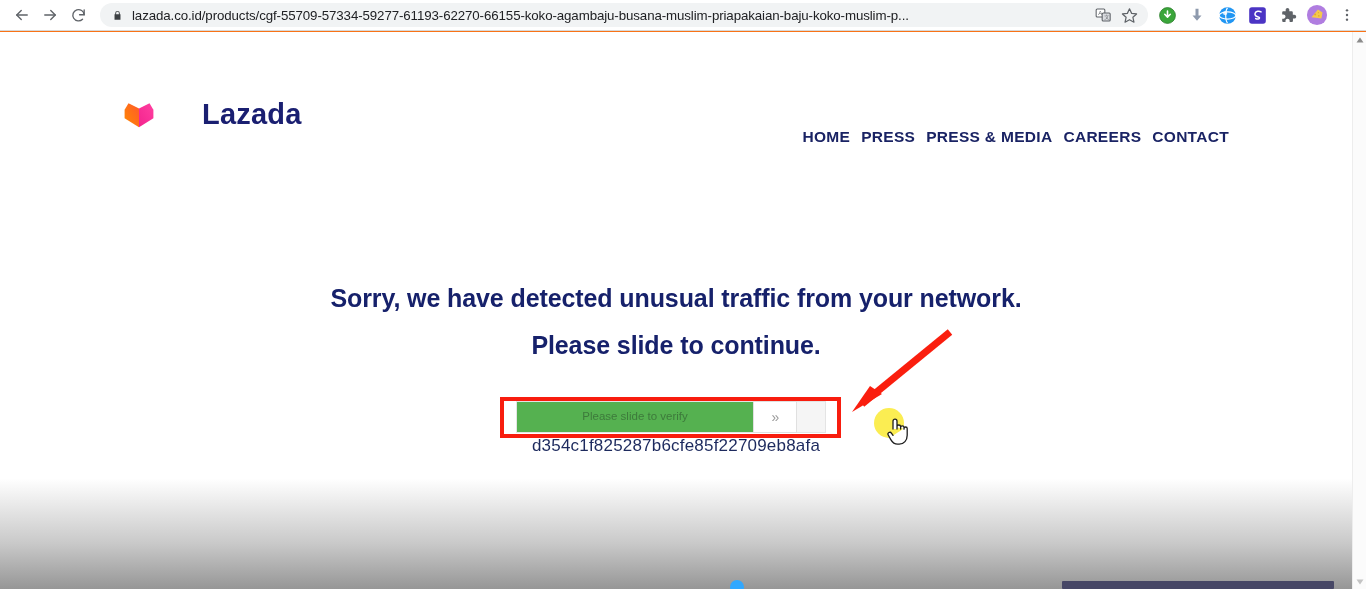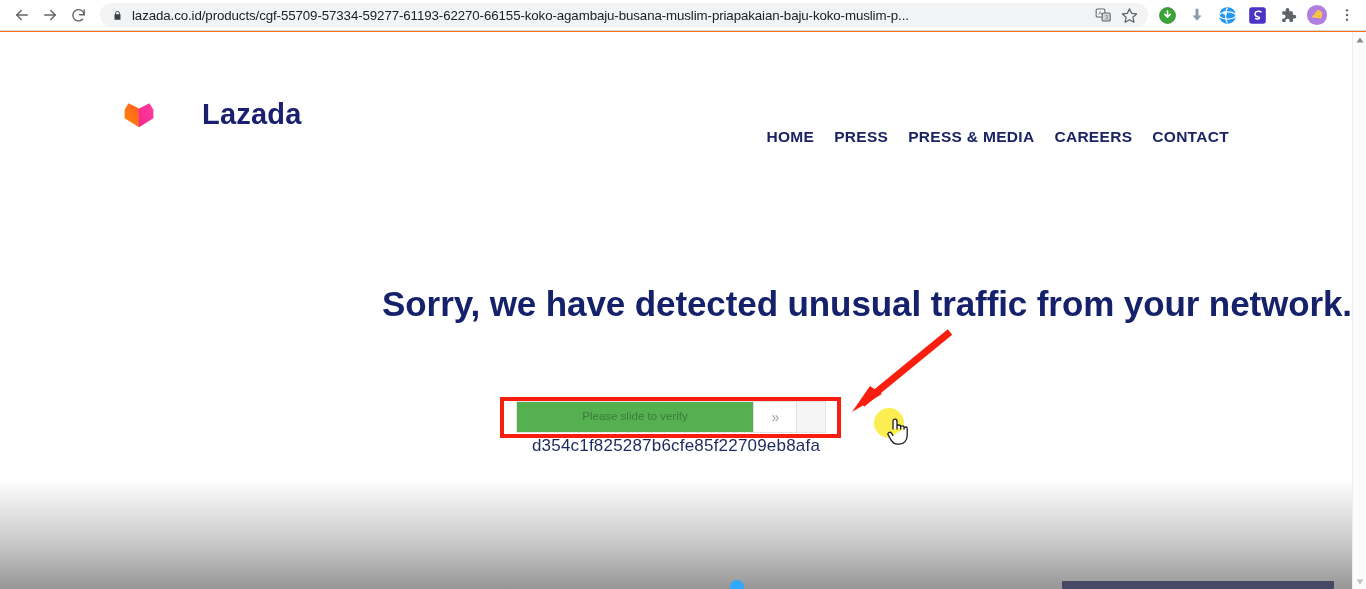--- a/index.html
+++ b/index.html
@@ -95,38 +95,38 @@
   .logo-text {
     margin-left: 11px;
     font-size: 29px;
     font-weight: 700;
     color: #1a1f71;
     letter-spacing: 0.2px;
     line-height: 1;
   }
   .nav-menu {
     position: absolute; right: 123px; top: 48px;
-    display: flex; align-items: center; gap: 20px;
+    display: flex; align-items: center; gap: 11px;
   }
   .nav-link {
     font-size: 15.5px;
     font-weight: 700;
     color: #1a2364;
     letter-spacing: 0.3px;
     white-space: nowrap;
     cursor: pointer;
   }
 
   
   .content { position: absolute; top: 0; left: 0; width: 1352px; height: 460px; }
   .headline {
     position: absolute;
     top: 252px; left: 0; width: 1352px;
-    text-align: right;
-    font-size: 35px;
+    text-align: center;
+    font-size: 25px;
     font-weight: 700;
     color: #16216b;
     letter-spacing: -0.1px;
   }
   .headline .line2 { display: block; margin-top: 18px; }
 
   
   .captcha-outline {
     position: absolute;
     left: 500px; top: 365px;
@@ -351,20 +351,21 @@
         <span class="nav-link">PRESS &amp; MEDIA</span>
         <span class="nav-link">CAREERS</span>
         <span class="nav-link">CONTACT</span>
       </div>
     </div>
 
     <div class="content">
 
       <div class="headline">
         <span>Sorry, we have detected unusual traffic from your network.</span>
+        <span class="line2">Please slide to continue.</span>
       </div>
 
       <div class="captcha-outline"></div>
 
       <div class="slider-widget">
         <div class="slider-fill"></div>
         <div class="slider-label">Please slide to verify</div>
         <div class="slider-handle">
           <span class="handle-chevrons">»</span>
         </div>

